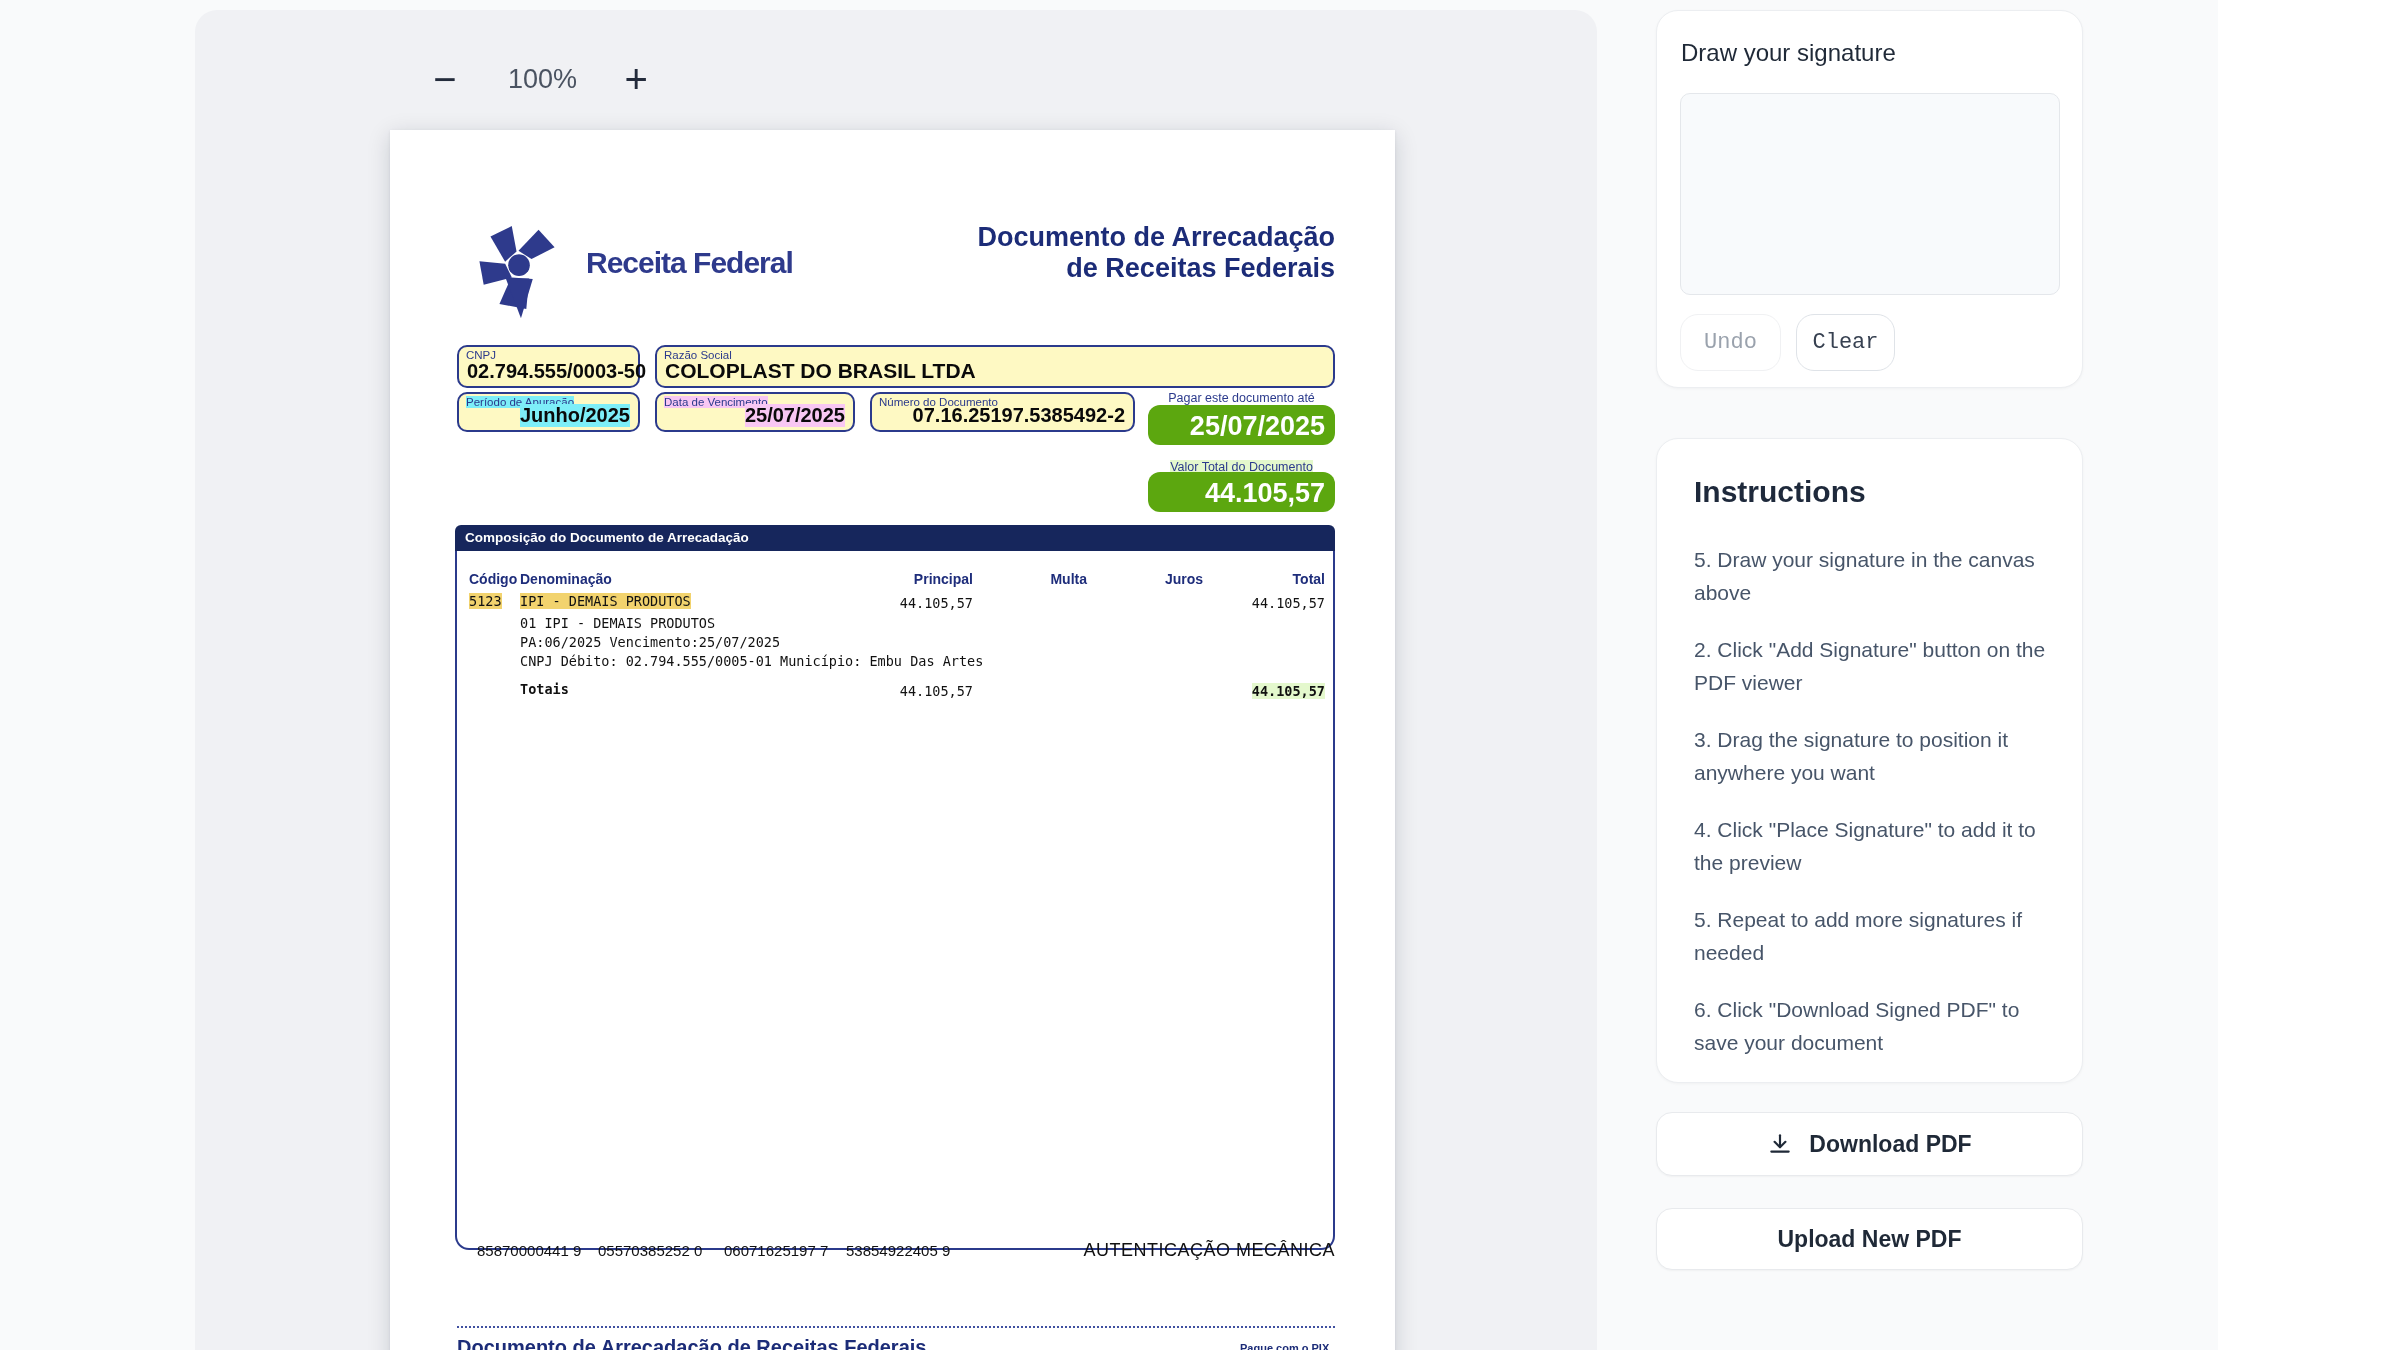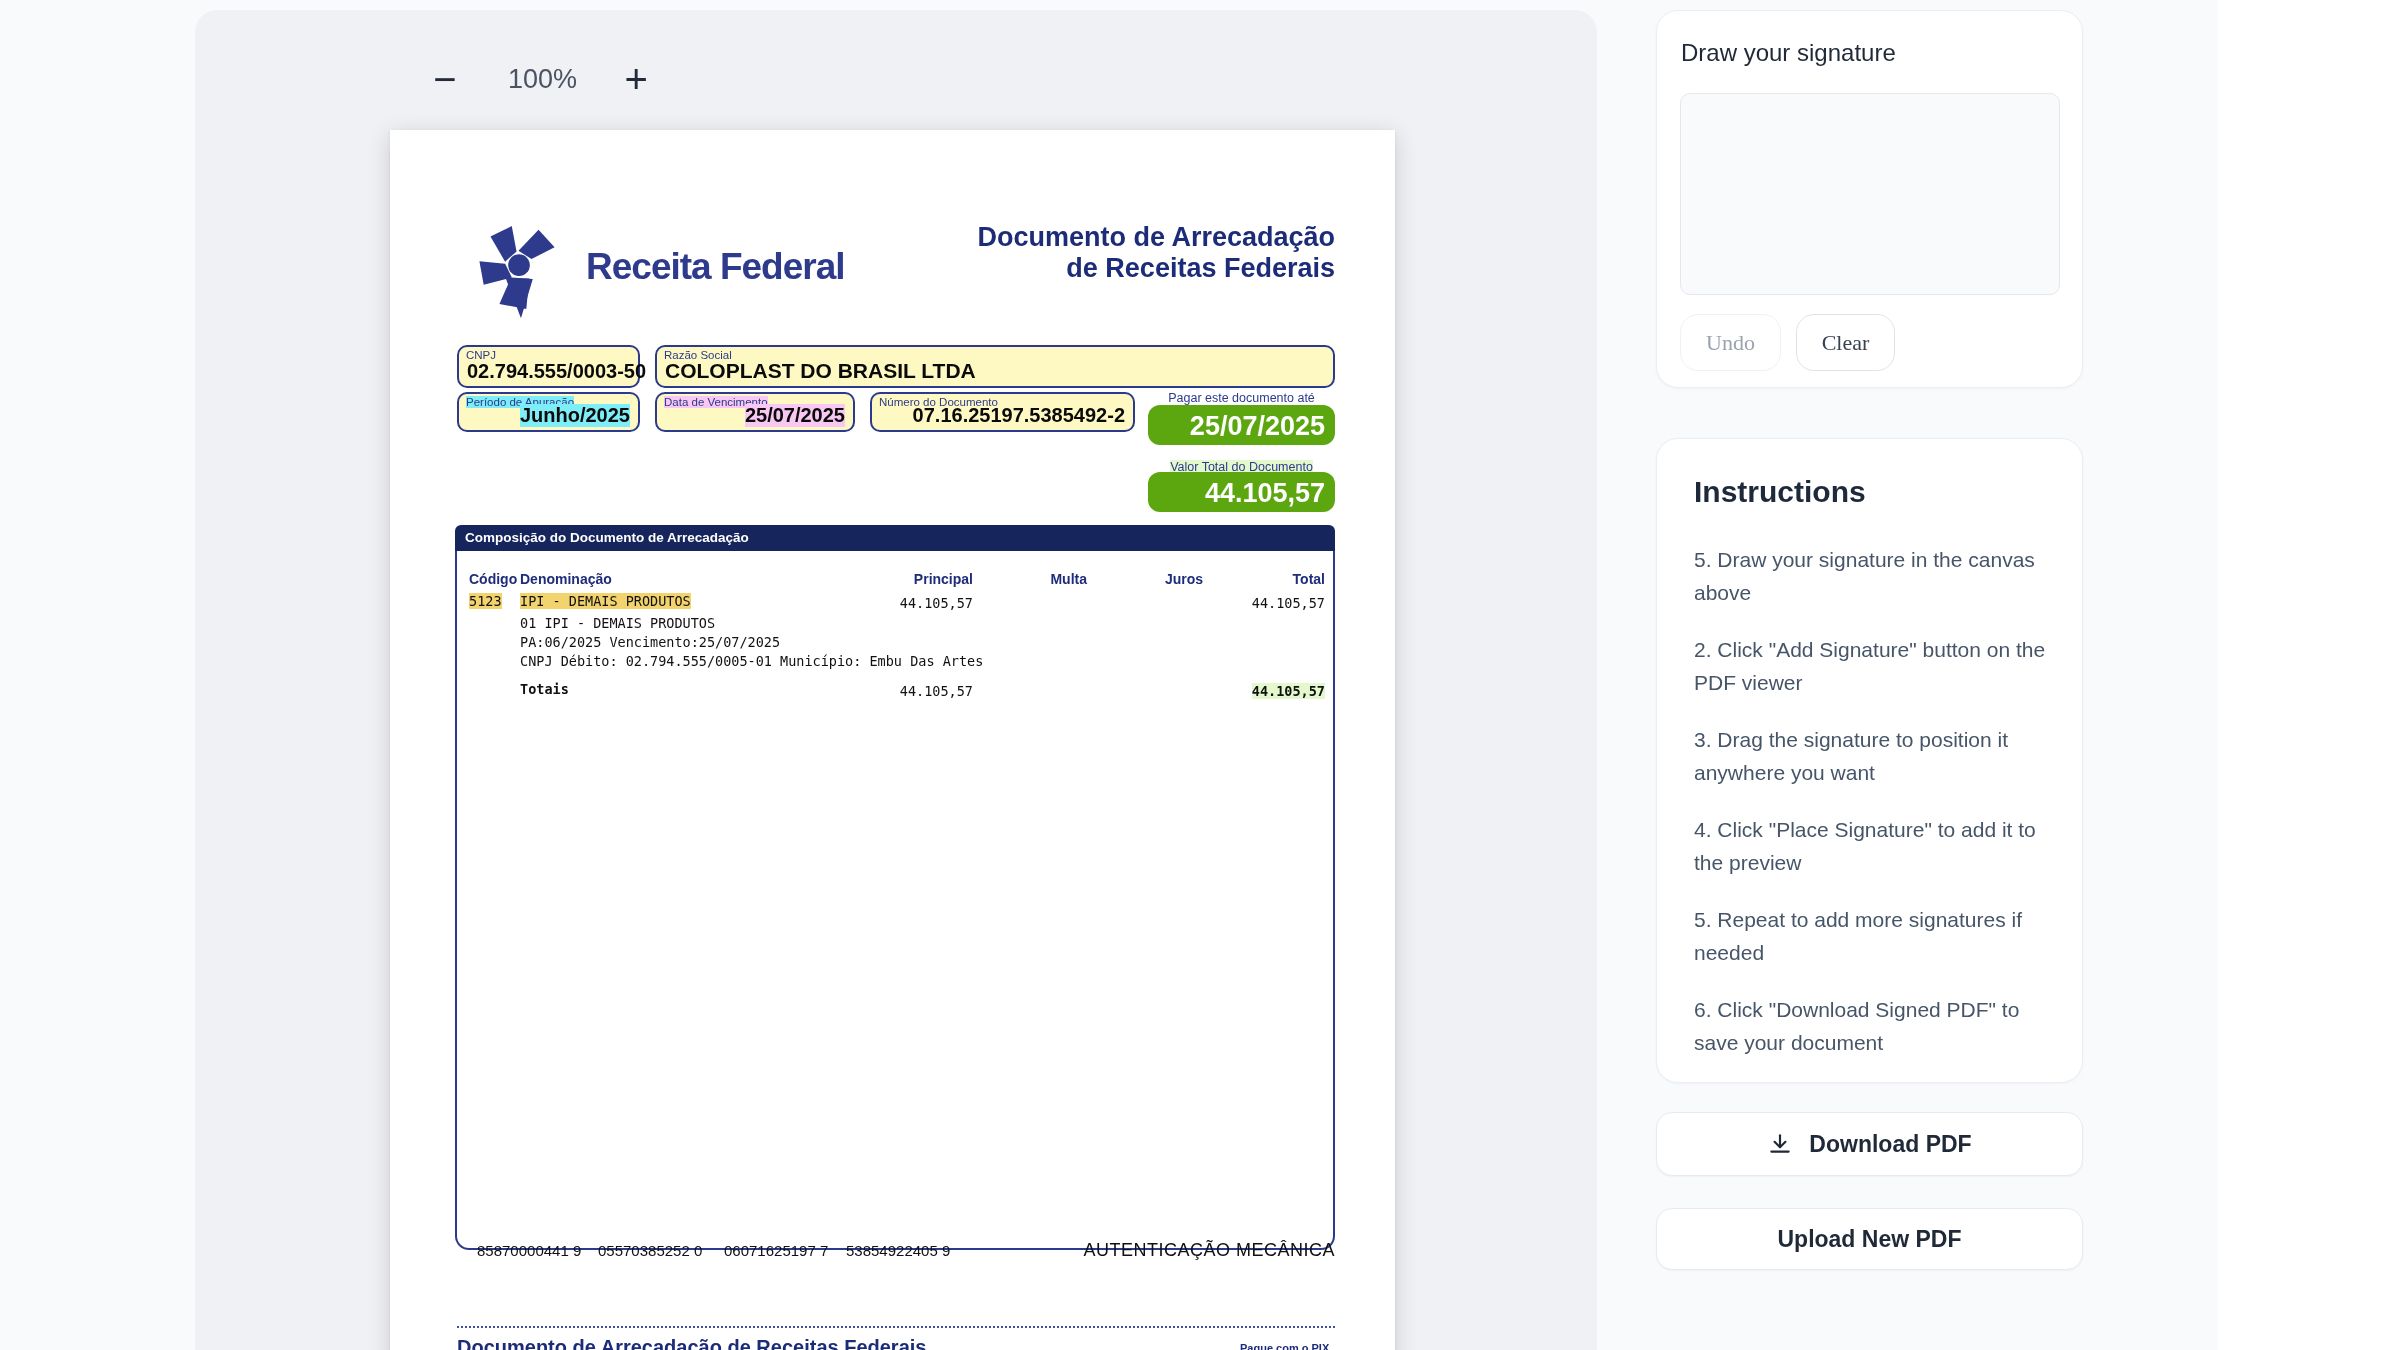--- a/index.html
+++ b/index.html
@@ -14,21 +14,21 @@
   .viewer-card{position:absolute;left:195px;top:10px;width:1402px;height:1360px;
     background:#f0f1f4;border-radius:22px;}
   .zoom-toolbar{position:absolute;left:233px;top:44px;height:50px;display:flex;align-items:center;}
   .zoom-btn{width:34px;text-align:center;color:#232b3b;font-size:40px;font-weight:400;
     line-height:34px;cursor:pointer;background:none;border:none;padding:0;font-family:"Liberation Sans",sans-serif;}
   .zoom-level{color:#4a5361;font-size:27px;margin:0 42px 0 46px;min-width:66px;text-align:center;}
 
   .pdf-page{position:absolute;left:390px;top:130px;width:1005px;height:1250px;background:#ffffff;
     box-shadow:0 5px 22px rgba(15,23,42,.16),0 1px 3px rgba(15,23,42,.08);}
   .logo-svg{position:absolute;left:70px;top:82px;width:118px;height:122px;}
-  .brand-text{position:absolute;left:196px;top:116px;font-size:37px;font-weight:700;color:#2e3a8c;letter-spacing:-1px;}
+  .brand-text{position:absolute;left:196px;top:116px;font-size:30px;font-weight:700;color:#2e3a8c;letter-spacing:-1px;}
   .doc-title{position:absolute;right:60px;top:92px;text-align:right;color:#1c2c78;font-weight:700;font-size:27px;line-height:31px;}
 
   .fbox{position:absolute;border:2px solid #2b3a8c;border-radius:10px;background:#fef9c3;box-sizing:border-box;}
   .flabel{position:absolute;left:7px;top:2px;font-size:11.5px;color:#2b3a8c;white-space:nowrap;}
   .fvalue{position:absolute;left:8px;bottom:3px;font-size:20px;font-weight:700;color:#0a0a0a;white-space:nowrap;}
   .fvalue.right{left:auto;right:8px;}
   .hl-cyan{background:#7deef8;}
   .hl-pink{background:#f8c7f3;}
   .hl-green{background:#e4f8cd;}
   .hl-yellow{background:#f2d36e;}
@@ -53,21 +53,21 @@
   .pix{position:absolute;left:850px;top:1212px;font-size:11px;font-weight:700;color:#1c2c78;white-space:nowrap;}
 
   
   .card{position:absolute;background:#ffffff;border:1px solid #eceef1;border-radius:22px;
     box-shadow:0 1px 3px rgba(0,0,0,.04);box-sizing:border-box;}
   .sig-card{left:1656px;top:10px;width:427px;height:378px;}
   .sig-title{position:absolute;left:24px;top:28px;font-size:24px;font-weight:500;color:#1f2937;}
   .sig-canvas{position:absolute;left:23px;top:82px;width:380px;height:202px;background:#f8fafc;
     border:1px solid #e4e7eb;border-radius:10px;box-sizing:border-box;cursor:crosshair;}
   .sig-btn{position:absolute;top:303px;height:57px;border-radius:18px;background:#fff;
-    font-family:Liberation Serif, serif;font-size:22px;box-sizing:border-box;cursor:pointer;}
+    font-family:Liberation Mono, monospace;font-size:22px;box-sizing:border-box;cursor:pointer;}
   .undo-btn{left:23px;width:101px;border:1px solid #f0f1f3;color:#9aa2ad;}
   .clear-btn{left:139px;width:99px;border:1px solid #dfe3e8;color:#374151;}
 
   .instr-card{left:1656px;top:438px;width:427px;height:645px;}
   .instr-title{position:absolute;left:37px;top:36px;font-size:30px;font-weight:700;color:#1e293b;}
   .steps{position:absolute;left:37px;top:104px;width:352px;}
   .step{font-size:21px;line-height:33px;color:#475569;margin-bottom:24px;}
 
   .action-btn{position:absolute;left:1656px;width:427px;background:#ffffff;border:1px solid #e8eaed;
     border-radius:16px;box-shadow:0 1px 2px rgba(0,0,0,.04);display:flex;align-items:center;justify-content:center;

